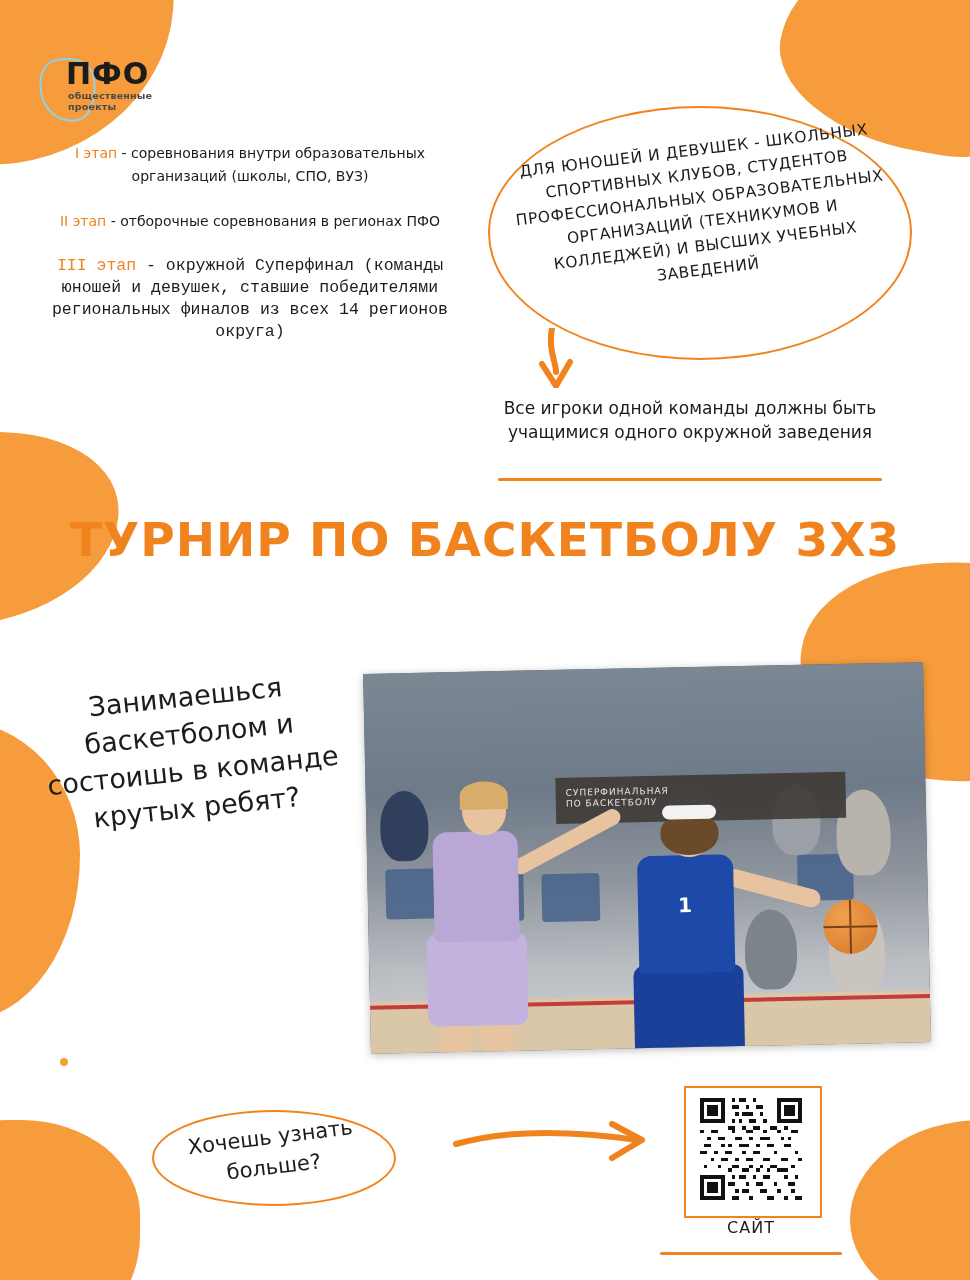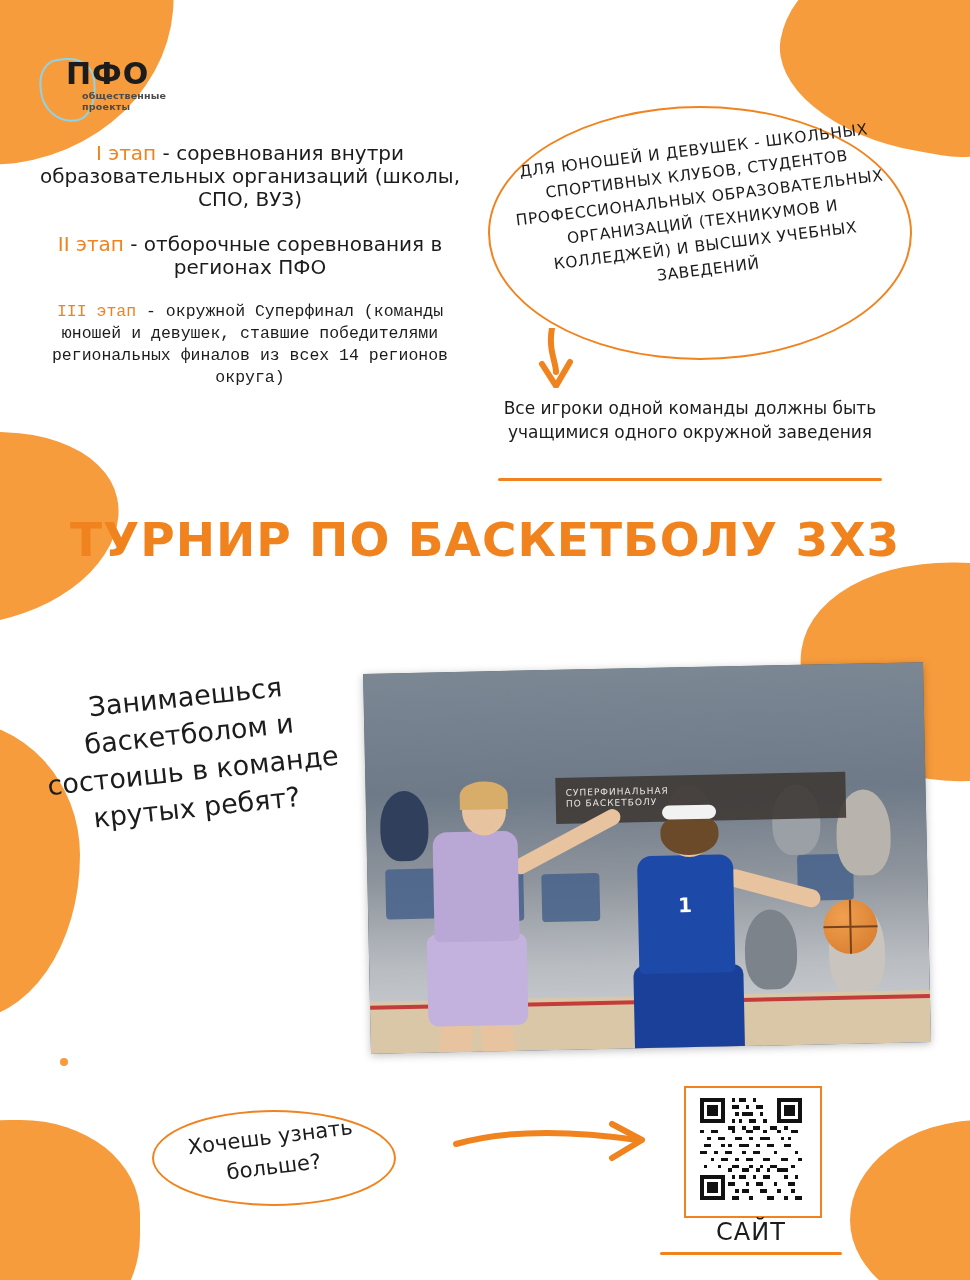--- a/index.html
+++ b/index.html
@@ -54,34 +54,34 @@
     position:absolute;left:2px;top:4px;width:52px;height:60px;
     border:2px solid #8fd3e8;border-radius:36% 48% 40% 55% / 40% 38% 58% 52%;
     transform:rotate(-6deg);
   }
   .logo-pfo{
     position:absolute;left:28px;top:2px;
     font-family:"DejaVu Sans", sans-serif;font-weight:bold;font-size:30px;
     letter-spacing:1px;color:#1c1c1c;
   }
   .logo-sub{
-    position:absolute;left:44px;top:36px;
+    position:absolute;left:30px;top:36px;
     font-size:9.5px;line-height:11px;color:#4a4a4a;font-weight:bold;letter-spacing:.2px;
   }
   .header-title{
     font-size:30px;color:#1c1c1c;font-weight:normal;letter-spacing:.5px;
     font-family:"DejaVu Sans", sans-serif;
   }
 
   
   .stages{position:absolute;top:142px;left:40px;width:420px;text-align:center;}
   .stages-title{
     color:#f0831e;font-size:18px;font-weight:normal;margin-bottom:22px;letter-spacing:.4px;
   }
-  .stage{margin-bottom:22px;font-size:20px;line-height:23px;color:#1c1c1c;}
+  .stage{margin-bottom:22px;font-size:14px;line-height:23px;color:#1c1c1c;}
   .stage .num{color:#f0831e;}
   .stage.small{font-size:16.5px;line-height:22px;font-family:Liberation Mono, monospace;}
 
   
   .oval{
     position:absolute;top:106px;left:488px;width:420px;height:250px;
     border:2.5px solid #f0831e;border-radius:50%;
   }
   .oval-text{
     position:absolute;top:138px;left:505px;width:392px;
@@ -168,21 +168,21 @@
   .arrow-right{position:absolute;left:452px;top:1118px;width:200px;height:48px;}
   .qr{
     position:absolute;left:700px;top:1098px;width:102px;height:102px;
     background:#ffffff;
   }
   .qr-frame{
     position:absolute;left:684px;top:1086px;width:134px;height:128px;border:2px solid #f0831e;
   }
   .site-label{
     position:absolute;left:680px;top:1218px;width:142px;text-align:center;
-    font-size:24px;color:#1c1c1c;letter-spacing:1px;
+    font-size:16px;color:#1c1c1c;letter-spacing:1px;
   }
   .site-underline{position:absolute;left:660px;top:1252px;width:182px;height:3px;background:#f0831e;border-radius:2px;}
 </style>
 </head>
 <body>
 
 <div class="blob blob-tl"></div>
 <div class="blob blob-tr"></div>
 <div class="blob blob-l1"></div>
 <div class="blob blob-l2"></div>

